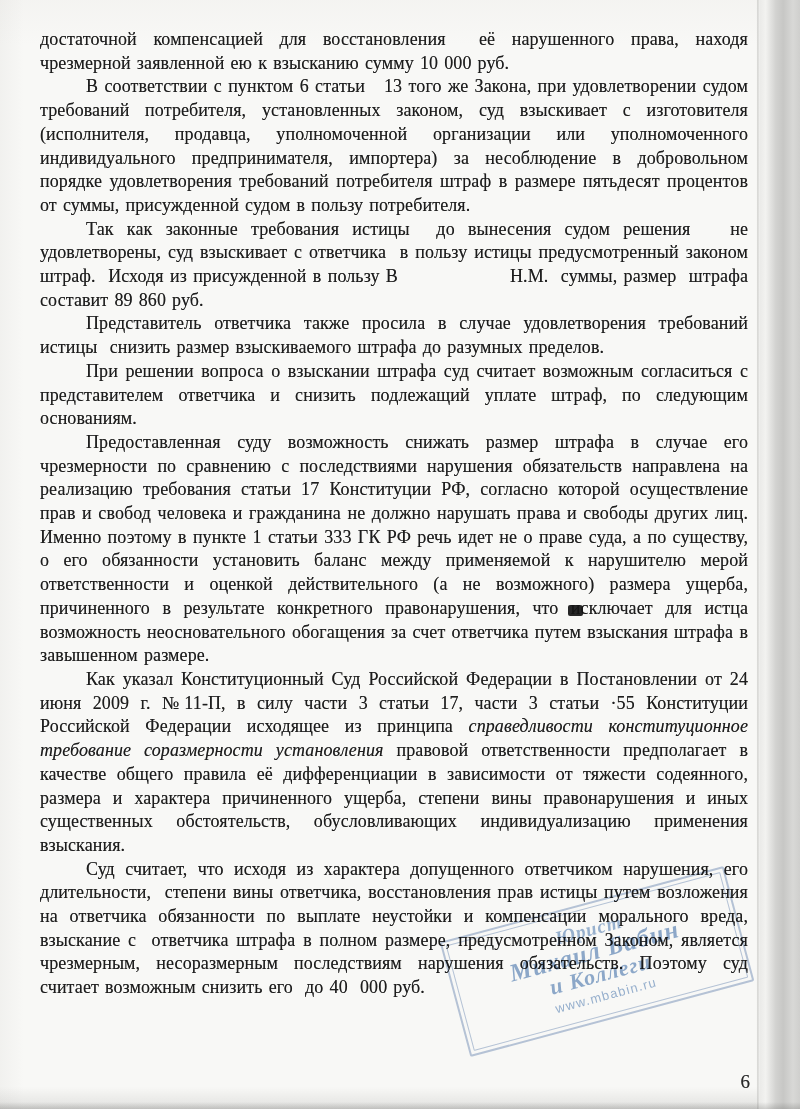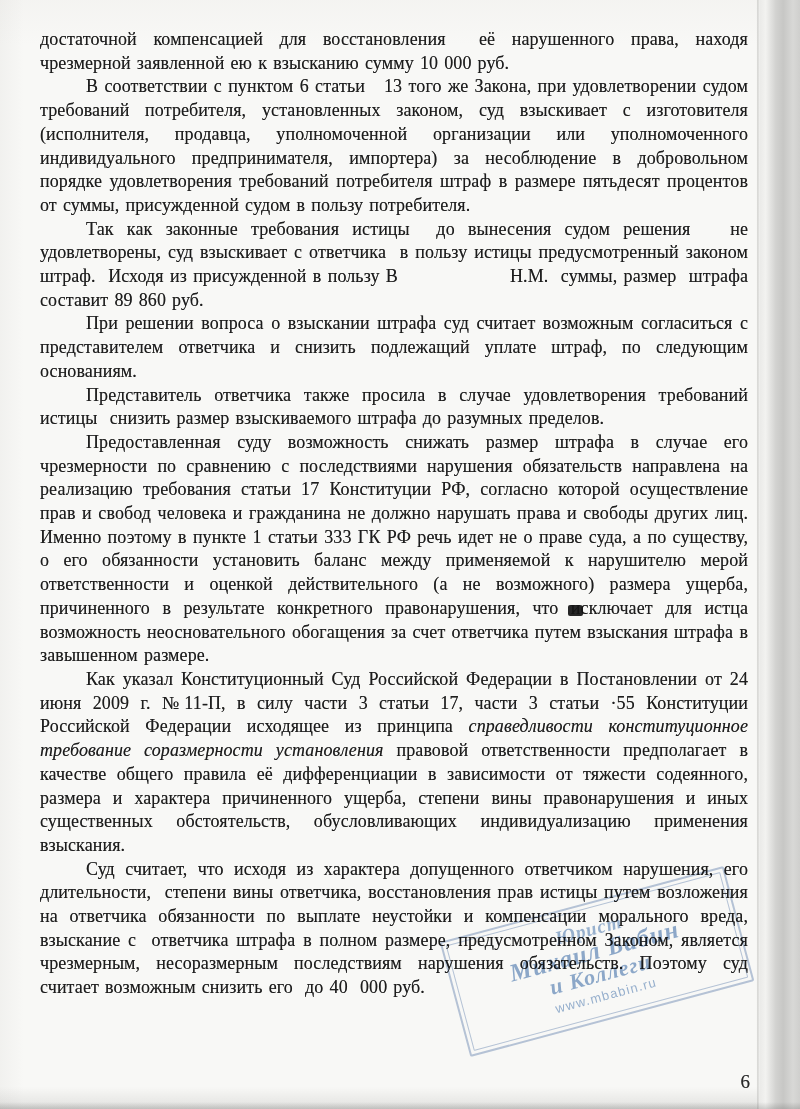--- a/index.html
+++ b/index.html
@@ -98,22 +98,22 @@
 </style>
 </head>
 <body>
 
 <div class="sheet">
 
   <div class="text-block">
       <p class=""><span>достаточной компенсацией для восстановления &nbsp;её нарушенного права, находя чрезмерной заявленной ею к взысканию сумму 10 000 руб.</span></p>
       <p class="indent"><span>В соответствии с пунктом 6 статьи &nbsp;&nbsp;13 того же Закона, при удовлетворении судом требований потребителя, установленных законом, суд взыскивает с изготовителя (исполнителя, продавца, уполномоченной организации или уполномоченного индивидуального предпринимателя, импортера) за несоблюдение в добровольном порядке удовлетворения требований потребителя штраф в размере пятьдесят процентов от суммы, присужденной судом в пользу потребителя.</span></p>
       <p class="indent"><span>Так как законные требования истицы &nbsp;до вынесения судом решения &nbsp;&nbsp;не удовлетворены, суд взыскивает с ответчика &nbsp;в пользу истицы предусмотренный законом штраф. &nbsp;Исходя из присужденной в пользу В&nbsp;&nbsp;&nbsp;&nbsp;&nbsp;&nbsp;&nbsp;&nbsp;&nbsp;&nbsp;&nbsp;&nbsp;&nbsp;&nbsp;&nbsp;&nbsp;&nbsp; Н.М. &nbsp;суммы, размер &nbsp;штрафа составит 89 860 руб.</span></p>
+      <p class="indent"><span>Представитель ответчика также просила в случае удовлетворения требований истицы &nbsp;снизить размер взыскиваемого штрафа до разумных пределов.</span></p>
       <p class="indent"><span>При решении вопроса о взыскании штрафа суд считает возможным согласиться с представителем ответчика и снизить подлежащий уплате штраф, по следующим основаниям.</span></p>
-      <p class="indent"><span>Представитель ответчика также просила в случае удовлетворения требований истицы &nbsp;снизить размер взыскиваемого штрафа до разумных пределов.</span></p>
       <p class="indent"><span>Предоставленная суду возможность снижать размер штрафа в случае его чрезмерности по сравнению с последствиями нарушения обязательств направлена на реализацию требования статьи 17 Конституции РФ, согласно которой осуществление прав и свобод человека и гражданина не должно нарушать права и свободы других лиц. Именно поэтому в пункте 1 статьи 333 ГК РФ речь идет не о праве суда, а по существу, о его обязанности установить баланс между применяемой к нарушителю мерой ответственности и оценкой действительного (а не возможного) размера ущерба, причиненного в результате конкретного правонарушения, что </span><span class="blot">исключает</span><span> для истца возможность неосновательного обогащения за счет ответчика путем взыскания штрафа в завышенном размере.</span></p>
       <p class="indent"><span>Как указал Конституционный Суд Российской Федерации в Постановлении от 24 июня 2009 г. №11-П, в силу части 3 статьи 17, части 3 статьи ·55 Конституции Российской Федерации исходящее из принципа </span><span class="it">справедливости конституционное требование соразмерности установления</span><span> правовой ответственности предполагает в качестве общего правила её дифференциации в зависимости от тяжести содеянного, размера и характера причиненного ущерба, степени вины правонарушения и иных существенных обстоятельств, обусловливающих индивидуализацию применения взыскания.</span></p>
       <p class="indent"><span>Суд считает, что исходя из характера допущенного ответчиком нарушения, его длительности, &nbsp;степени вины ответчика, восстановления прав истицы путем возложения на ответчика обязанности по выплате неустойки и компенсации морального вреда, взыскание с &nbsp;ответчика штрафа в полном размере, предусмотренном Законом, является чрезмерным, несоразмерным последствиям нарушения обязательств. Поэтому суд считает возможным снизить его &nbsp;до 40 &nbsp;000 руб.</span></p>
     </div>
 
   <div class="stamp" style="color: rgb(124, 158, 200);">
     <div class="stamp-inner">
       <div class="stamp-line l0">Юрист</div>
       <div class="stamp-line l1">Михаил Бабин</div>
       <div class="stamp-line l2">и Коллеги</div>

